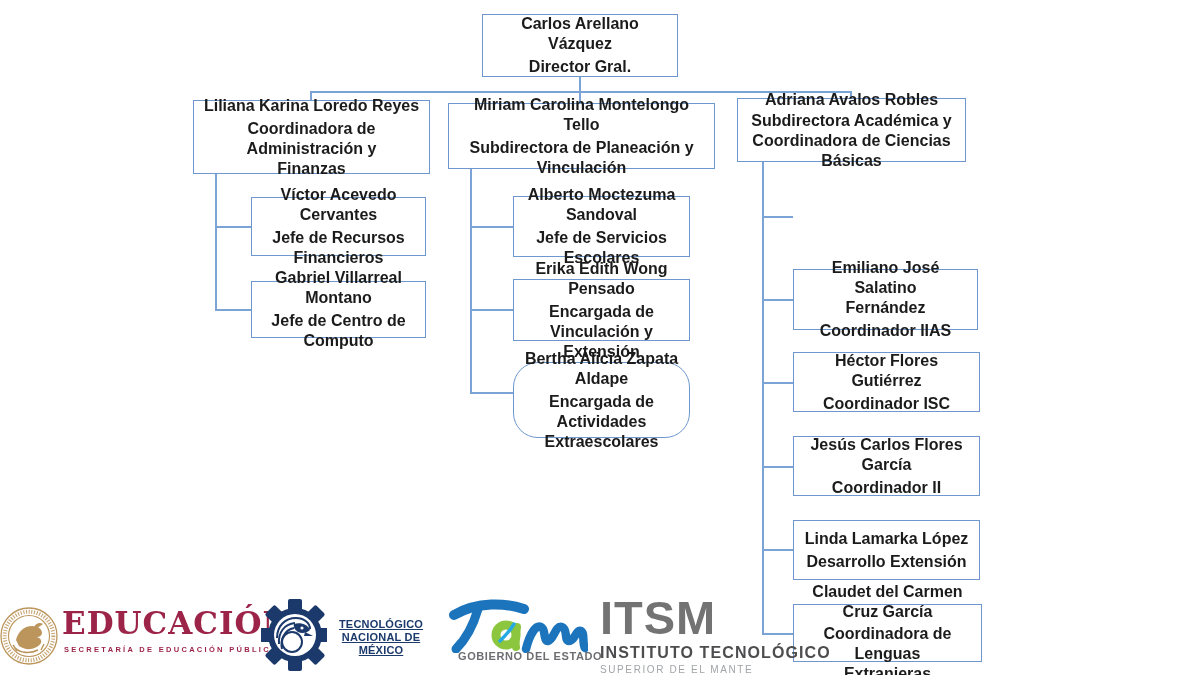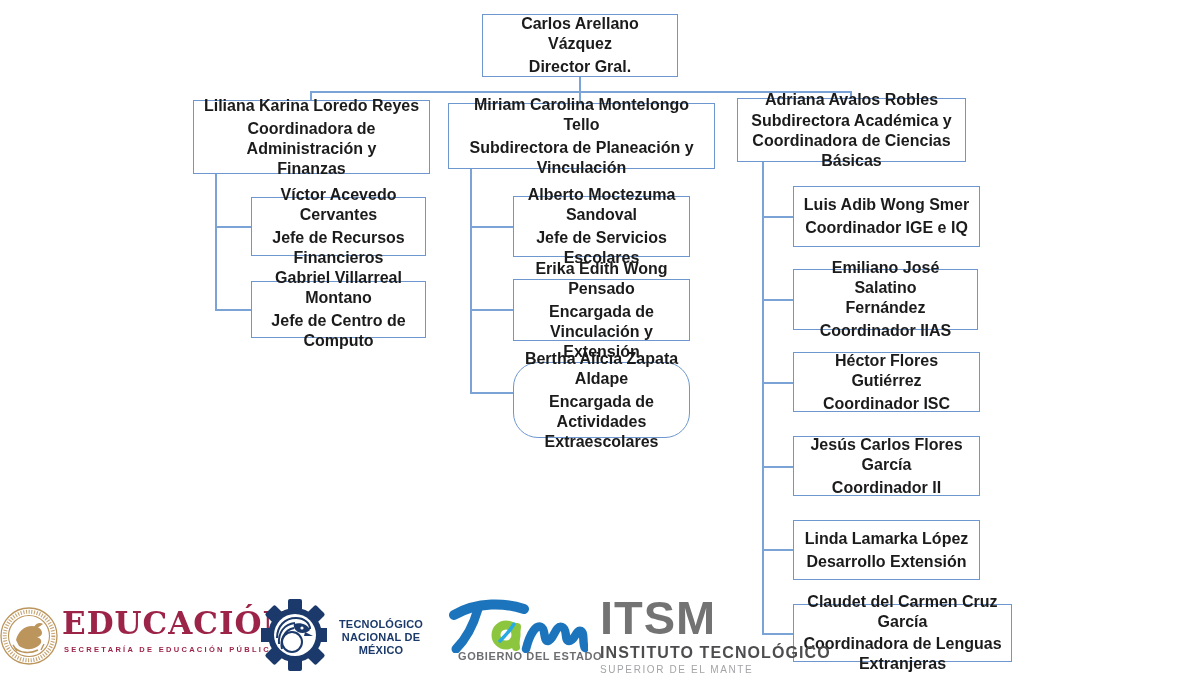--- a/index.html
+++ b/index.html
@@ -16,21 +16,21 @@
   .obox .name,.obox .role{
     font-weight:bold;color:#1b1b1b;font-size:16px;line-height:1.25;white-space:pre-line;
   }
   
   .cline{position:absolute;background:#7ca3d6;}
   
   .sep-wordmark{position:absolute;left:62px;top:608px;color:#9d2449;}
   .sep-brand{font-family:"DejaVu Serif","Liberation Serif",serif;font-weight:bold;font-size:31px;letter-spacing:1px;line-height:1;}
   .sep-sub{font-size:7.5px;font-weight:bold;letter-spacing:2.3px;margin-top:6px;margin-left:2px;}
   .tecnm-text{position:absolute;left:328px;top:618px;width:106px;color:#1b396a;font-weight:bold;
-    font-size:11px;line-height:13px;text-align:center;letter-spacing:0.2px;}
+    font-size:11px;line-height:13px;text-align:center;letter-spacing:0.2px;text-decoration:underline;}
   .tam-sub{position:absolute;left:458px;top:650px;color:#6d6e71;font-weight:bold;font-size:11px;letter-spacing:0.6px;}
   .itsm{position:absolute;left:600px;top:594px;}
   .itsm-brand{color:#737373;font-weight:bold;font-size:47px;line-height:48px;letter-spacing:1px;}
   .itsm-line1{color:#4d4d4f;font-weight:bold;font-size:16px;letter-spacing:1.1px;margin-top:2px;}
   .itsm-line2{color:#a2a4a7;font-size:10px;letter-spacing:1.6px;margin-top:2px;}
 </style>
 </head>
 <body>
 
 <div id="canvas">
@@ -101,24 +101,20 @@
     <div class="role">Encargada de Vinculación y
 Extensión</div>
   </div>
 
   <div class="obox" style="left:513px;top:362px;width:177px;height:76px;padding:2px 4px;border-radius:25px;">
     <div class="name">Bertha Alicia Zapata Aldape</div>
     <div class="role">Encargada de Actividades
 Extraescolares</div>
   </div>
 
-  <div class="obox" style="left:793px;top:186px;width:187px;height:61px;">
-    <div class="name">Luis Adib Wong Smer</div>
-    <div class="role">Coordinador IGE e IQ</div>
-  </div>
 
   <div class="obox" style="left:793px;top:269px;width:185px;height:61px;">
     <div class="name">Emiliano José Salatino
 Fernández</div>
     <div class="role">Coordinador IIAS</div>
   </div>
 
   <div class="obox" style="left:793px;top:352px;width:187px;height:60px;">
     <div class="name">Héctor Flores Gutiérrez</div>
     <div class="role">Coordinador ISC</div>
@@ -127,21 +123,21 @@
   <div class="obox" style="left:793px;top:436px;width:187px;height:60px;">
     <div class="name">Jesús Carlos Flores García</div>
     <div class="role">Coordinador II</div>
   </div>
 
   <div class="obox" style="left:793px;top:520px;width:187px;height:60px;">
     <div class="name">Linda Lamarka López</div>
     <div class="role">Desarrollo Extensión</div>
   </div>
 
-  <div class="obox" style="left:793px;top:604px;width:219px;height:58px;padding:2px 4px;gap:2px;">
+  <div class="obox" style="left:793px;top:604px;width:189px;height:58px;padding:2px 4px;gap:2px;">
     <div class="name">Claudet del Carmen Cruz García</div>
     <div class="role">Coordinadora de Lenguas
 Extranjeras</div>
   </div>
 
   <svg style="position:absolute;left:0px;top:604px;" width="62" height="64" viewBox="0 0 62 64">
     <circle cx="29" cy="32" r="28" fill="none" stroke="#bc955c" stroke-width="1.3"></circle>
     <circle cx="29" cy="32" r="20.5" fill="none" stroke="#bc955c" stroke-width="1.1"></circle>
     <circle cx="29" cy="32" r="24.3" fill="none" stroke="#bc955c" stroke-width="4" stroke-dasharray="1.1,1.6" opacity="0.85"></circle>
     <path d="M16,36 C18,28 24,22 32,22 C38,22 42,25 42,29 C42,31 40,33 37,33 C40,34 42,36 41,39 C36,46 26,47 19,42 Z" fill="#bc955c"></path>

